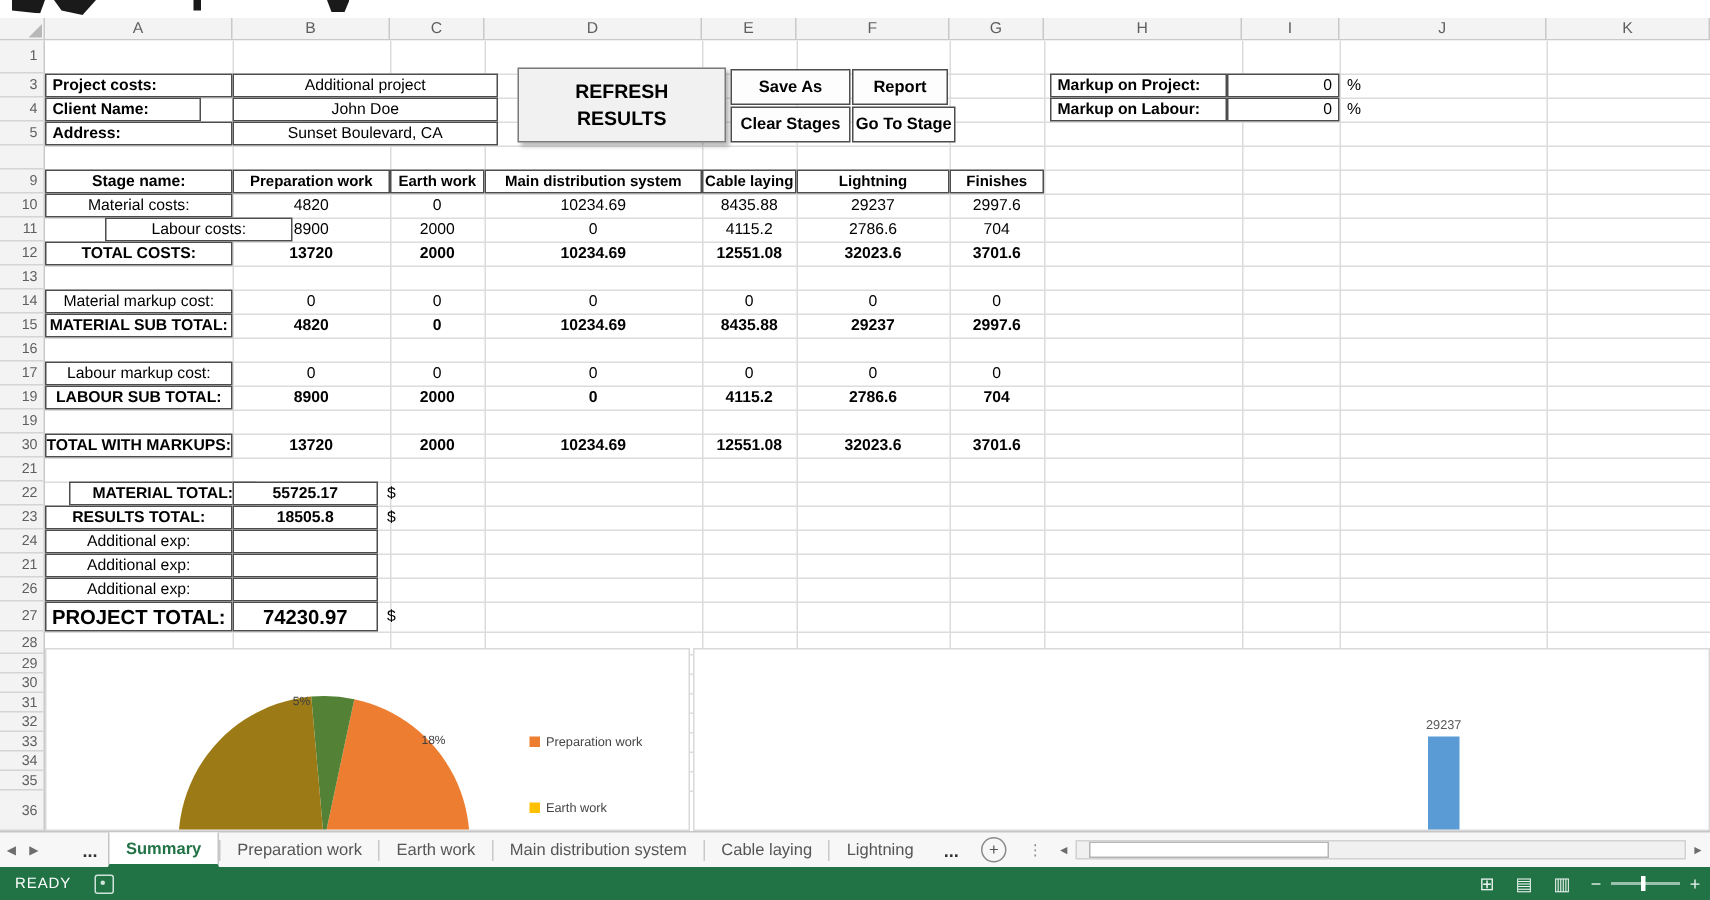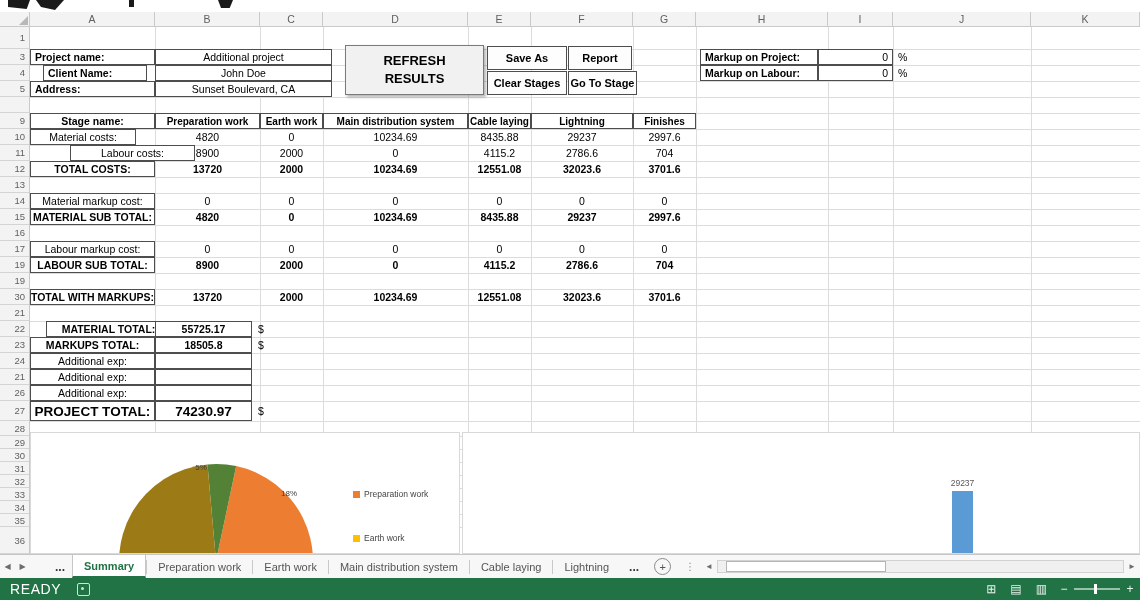--- a/index.html
+++ b/index.html
@@ -71,21 +71,21 @@
   .addsheet{width:15px;height:15px;border:1px solid #8a8a8a;border-radius:50%;display:flex;
       align-items:center;justify-content:center;font-size:11px;color:#555;margin:0 8px;}
   .tbdiv{color:#8a8a8a;font-size:10px;padding:0 6px;}
   .hsarrow{color:#6d6d6d;font-size:8px;padding:0 4px;}
   .hstrack{flex:1;height:13px;background:#f0f0f0;border:1px solid #d2d2d2;position:relative;box-sizing:border-box;}
   .hsthumb{position:absolute;left:8px;top:0;width:160px;height:100%;background:#fff;
       border:1px solid #b5b5b5;box-sizing:border-box;}
   
   .statusbar{position:absolute;left:0;top:578px;width:1140px;height:22px;display:flex;
       align-items:center;color:#fff;}
-  .status-text{font-size:14px;margin-left:10px;letter-spacing:.6px;}
+  .status-text{font-size:10px;margin-left:10px;letter-spacing:.6px;}
   .macro-icon{width:11px;height:11px;margin-left:16px;border:1px solid #cfe3d8;border-radius:2px;position:relative;}
   .macro-icon::after{content:'';position:absolute;left:3px;top:3px;width:3px;height:3px;
       background:#cfe3d8;border-radius:50%;}
   .spacer{flex:1;}
   .view-icon{font-size:12px;color:#eaf3ee;margin:0 7px;line-height:1;}
   .zoomsym{font-size:12px;color:#eaf3ee;margin:0 5px;width:10px;text-align:center;}
   .zoom-track{width:46px;height:2px;background:rgba(255,255,255,.55);position:relative;}
   .zoom-thumb{position:absolute;left:20px;top:-4px;width:3px;height:10px;background:#fff;}
 </style>
 </head>
@@ -191,23 +191,23 @@
         <div class="gl glh" style="top: 409px;"></div>
         <div class="gl glh" style="top: 422px;"></div>
         <div class="gl glh" style="top: 435px;"></div>
         <div class="gl glh" style="top: 448px;"></div>
         <div class="gl glh" style="top: 461px;"></div>
         <div class="gl glh" style="top: 474px;"></div>
         <div class="gl glh" style="top: 487px;"></div>
         <div class="gl glh" style="top: 500px;"></div>
       </div>
     <div id="cells">
-        <div class="cl bd b al" style="left: 0px; top: 22px; width: 125px; height: 16px;">Project name:</div>
+        <div class="cl bd b al" style="left: 0px; top: 22px; width: 125px; height: 16px;">Project costs:</div>
         <div class="cl bd" style="left: 125px; top: 22px; width: 177px; height: 16px;">Additional project</div>
-        <div class="cl bd b al" style="left: 13px; top: 38px; width: 104px; height: 16px;">Client Name:</div>
+        <div class="cl bd b al" style="left: 0px; top: 38px; width: 104px; height: 16px;">Client Name:</div>
         <div class="cl bd" style="left: 125px; top: 38px; width: 177px; height: 16px;">John Doe</div>
         <div class="cl bd b al" style="left: 0px; top: 54px; width: 125px; height: 16px;">Address:</div>
         <div class="cl bd" style="left: 125px; top: 54px; width: 177px; height: 16px;">Sunset Boulevard, CA</div>
         <div class="cl xlbtn bigbtn" style="left: 315px; top: 18px; width: 139px; height: 50px;">REFRESH
 RESULTS</div>
         <div class="cl xlbtn smbtn b" style="left: 457px; top: 19px; width: 80px; height: 24px;">Save As</div>
         <div class="cl xlbtn smbtn b" style="left: 538px; top: 19px; width: 64px; height: 24px;">Report</div>
         <div class="cl xlbtn smbtn b" style="left: 457px; top: 44px; width: 80px; height: 24px;">Clear Stages</div>
         <div class="cl xlbtn smbtn b" style="left: 538px; top: 44px; width: 69px; height: 24px;">Go To Stage</div>
         <div class="cl bd b al" style="left: 670px; top: 22px; width: 118px; height: 16px;">Markup on Project:</div>
@@ -216,21 +216,21 @@
         <div class="cl bd b al" style="left: 670px; top: 38px; width: 118px; height: 16px;">Markup on Labour:</div>
         <div class="cl bd ar" style="left: 788px; top: 38px; width: 75px; height: 16px;">0</div>
         <div class="cl al" style="left: 864px; top: 38px; width: 18px; height: 16px;">%</div>
         <div class="cl bd b" style="left: 0px; top: 86px; width: 125px; height: 16px;">Stage name:</div>
         <div class="cl bd b stagehead" style="left: 125px; top: 86px; width: 105px; height: 16px;">Preparation work</div>
         <div class="cl bd b stagehead" style="left: 230px; top: 86px; width: 63px; height: 16px;">Earth work</div>
         <div class="cl bd b stagehead" style="left: 293px; top: 86px; width: 145px; height: 16px;">Main distribution system</div>
         <div class="cl bd b stagehead" style="left: 438px; top: 86px; width: 63px; height: 16px;">Cable laying</div>
         <div class="cl bd b stagehead" style="left: 501px; top: 86px; width: 102px; height: 16px;">Lightning</div>
         <div class="cl bd b stagehead" style="left: 603px; top: 86px; width: 63px; height: 16px;">Finishes</div>
-        <div class="cl bd" style="left: 0px; top: 102px; width: 106px; height: 16px;">Material costs:</div>
+        <div class="cl bd" style="left: 0px; top: 102px; width: 125px; height: 16px;">Material costs:</div>
         <div class="cl " style="left: 125px; top: 102px; width: 105px; height: 16px;">4820</div>
         <div class="cl " style="left: 230px; top: 102px; width: 63px; height: 16px;">0</div>
         <div class="cl " style="left: 293px; top: 102px; width: 145px; height: 16px;">10234.69</div>
         <div class="cl " style="left: 438px; top: 102px; width: 63px; height: 16px;">8435.88</div>
         <div class="cl " style="left: 501px; top: 102px; width: 102px; height: 16px;">29237</div>
         <div class="cl " style="left: 603px; top: 102px; width: 63px; height: 16px;">2997.6</div>
         <div class="cl bd" style="left: 0px; top: 118px; width: 125px; height: 16px; margin-left: 40px;">Labour costs:</div>
         <div class="cl " style="left: 125px; top: 118px; width: 105px; height: 16px;">8900</div>
         <div class="cl " style="left: 230px; top: 118px; width: 63px; height: 16px;">2000</div>
         <div class="cl " style="left: 293px; top: 118px; width: 145px; height: 16px;">0</div>
@@ -275,21 +275,21 @@
         <div class="cl bd b" style="left: 0px; top: 262px; width: 125px; height: 16px;">TOTAL WITH MARKUPS:</div>
         <div class="cl b" style="left: 125px; top: 262px; width: 105px; height: 16px;">13720</div>
         <div class="cl b" style="left: 230px; top: 262px; width: 63px; height: 16px;">2000</div>
         <div class="cl b" style="left: 293px; top: 262px; width: 145px; height: 16px;">10234.69</div>
         <div class="cl b" style="left: 438px; top: 262px; width: 63px; height: 16px;">12551.08</div>
         <div class="cl b" style="left: 501px; top: 262px; width: 102px; height: 16px;">32023.6</div>
         <div class="cl b" style="left: 603px; top: 262px; width: 63px; height: 16px;">3701.6</div>
         <div class="cl bd b" style="left: 16px; top: 294px; width: 125px; height: 16px;">MATERIAL TOTAL:</div>
         <div class="cl bd b" style="left: 125px; top: 294px; width: 97px; height: 16px;">55725.17</div>
         <div class="cl al" style="left: 224px; top: 294px; width: 16px; height: 16px;">$</div>
-        <div class="cl bd b" style="left: 0px; top: 310px; width: 125px; height: 16px;">MARKUPS TOTAL:</div>
+        <div class="cl bd b" style="left: 0px; top: 310px; width: 125px; height: 16px;">RESULTS TOTAL:</div>
         <div class="cl bd b" style="left: 125px; top: 310px; width: 97px; height: 16px;">18505.8</div>
         <div class="cl al" style="left: 224px; top: 310px; width: 16px; height: 16px;">$</div>
         <div class="cl bd" style="left: 0px; top: 326px; width: 125px; height: 16px;">Additional exp:</div>
         <div class="cl bd" style="left: 125px; top: 326px; width: 97px; height: 16px;"></div>
         <div class="cl bd" style="left: 0px; top: 342px; width: 125px; height: 16px;">Additional exp:</div>
         <div class="cl bd" style="left: 125px; top: 342px; width: 97px; height: 16px;"></div>
         <div class="cl bd" style="left: 0px; top: 358px; width: 125px; height: 16px;">Additional exp:</div>
         <div class="cl bd" style="left: 125px; top: 358px; width: 97px; height: 16px;"></div>
         <div class="cl bd b big" style="left: 0px; top: 374px; width: 125px; height: 20px;">PROJECT TOTAL:</div>
         <div class="cl bd b big" style="left: 125px; top: 374px; width: 97px; height: 20px;">74230.97</div>

